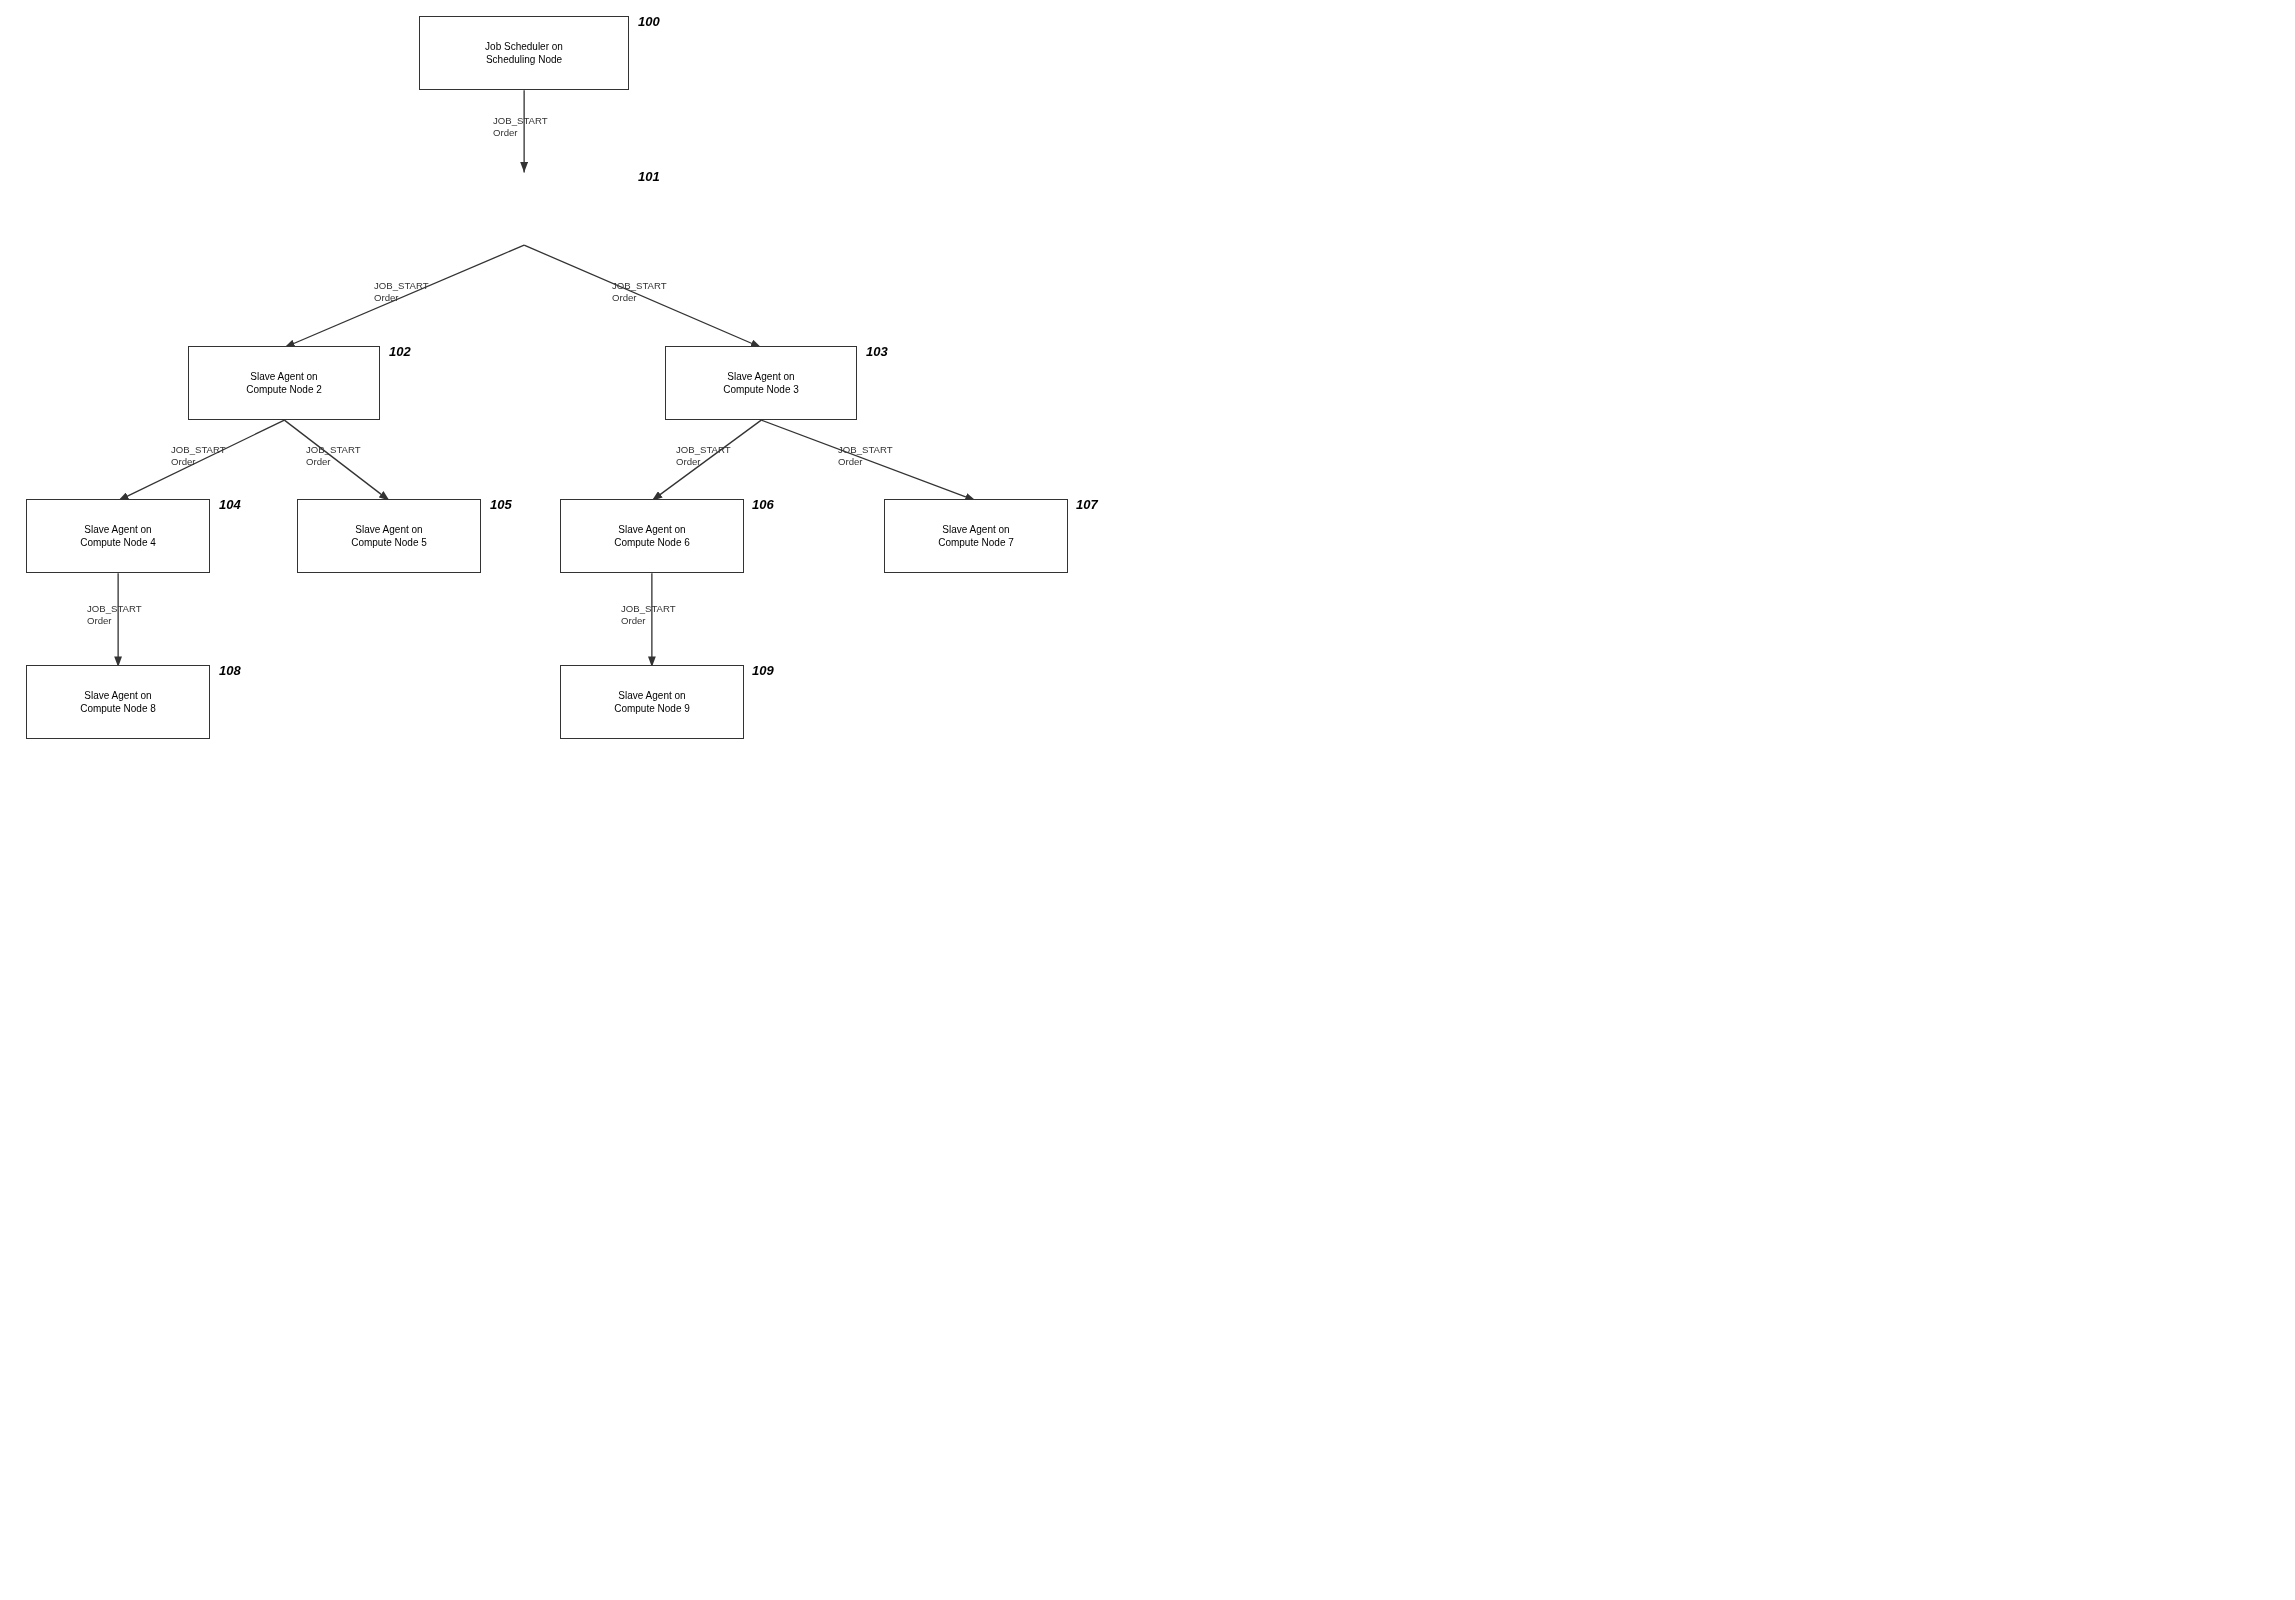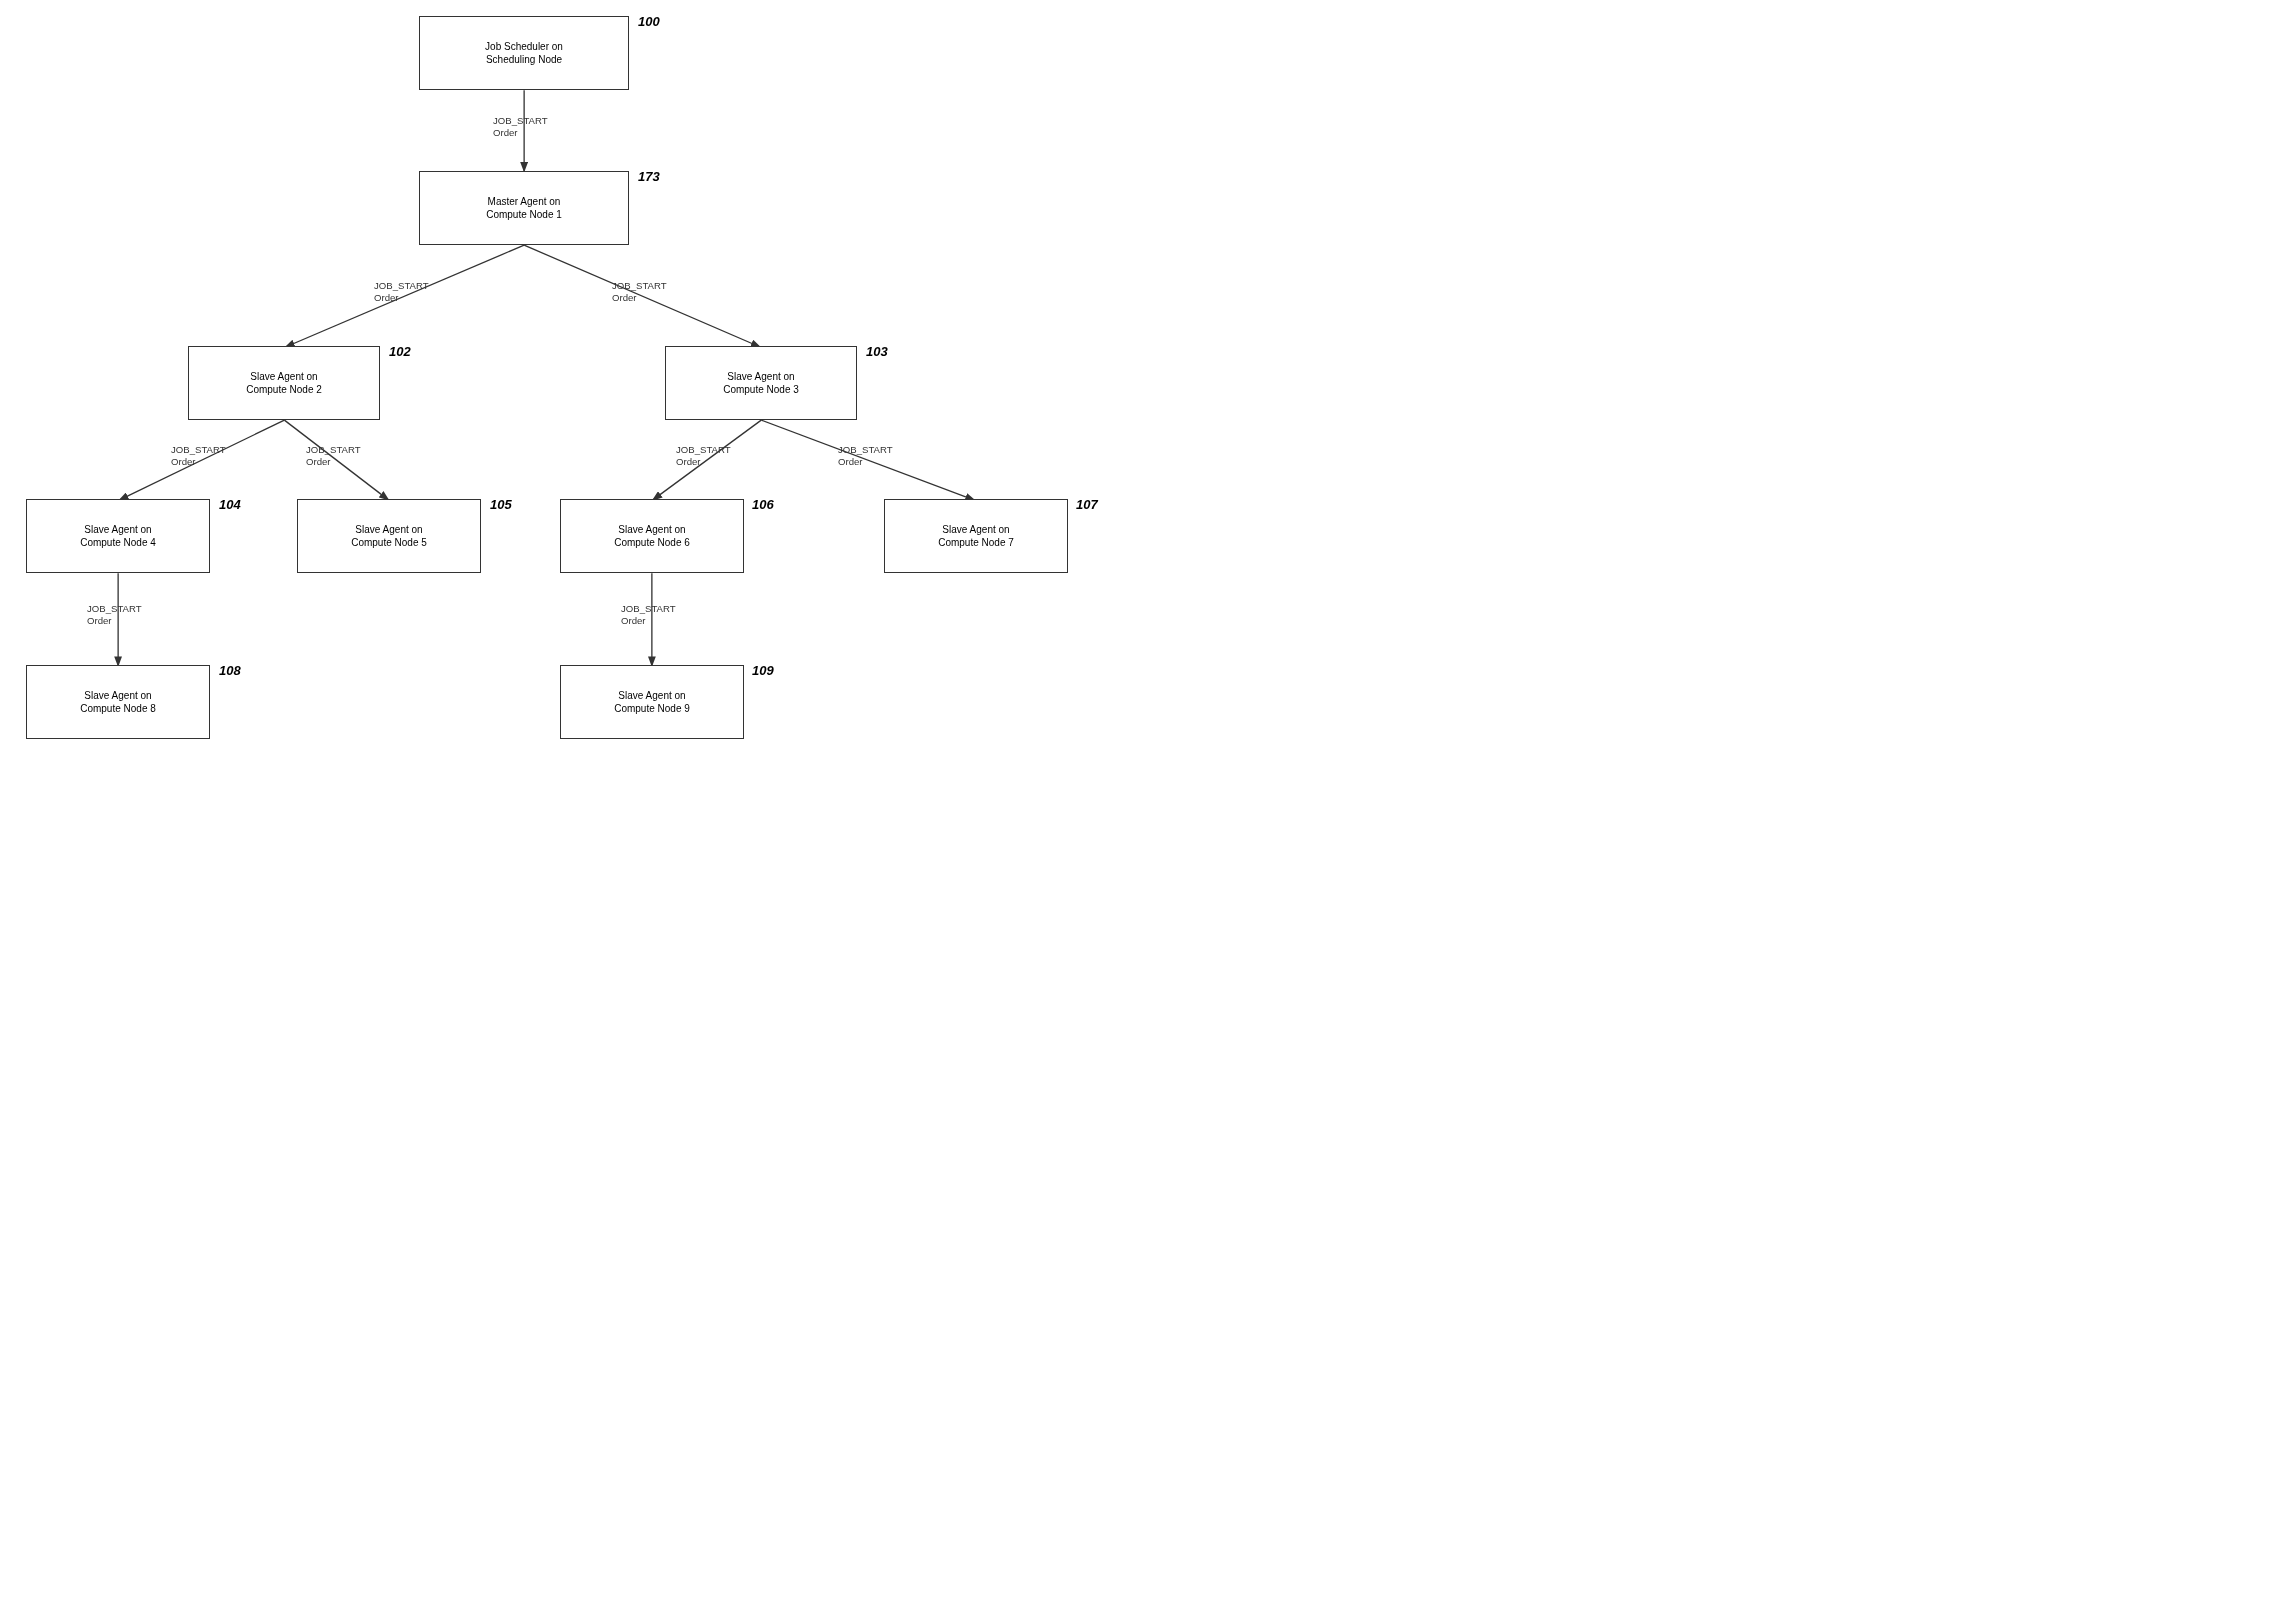--- a/index.html
+++ b/index.html
@@ -66,22 +66,21 @@
       <line x1="599" y1="280" x2="870" y2="397" stroke="#333" stroke-width="1.5" marker-end="url(#arrowhead)"></line>
       <line x1="325" y1="480" x2="135" y2="572" stroke="#333" stroke-width="1.5" marker-end="url(#arrowhead)"></line>
       <line x1="325" y1="480" x2="445" y2="572" stroke="#333" stroke-width="1.5" marker-end="url(#arrowhead)"></line>
       <line x1="870" y1="480" x2="745" y2="572" stroke="#333" stroke-width="1.5" marker-end="url(#arrowhead)"></line>
       <line x1="870" y1="480" x2="1115" y2="572" stroke="#333" stroke-width="1.5" marker-end="url(#arrowhead)"></line>
       <line x1="135" y1="655" x2="135" y2="762" stroke="#333" stroke-width="1.5" marker-end="url(#arrowhead)"></line>
       <line x1="745" y1="655" x2="745" y2="762" stroke="#333" stroke-width="1.5" marker-end="url(#arrowhead)"></line>
     </svg>
 <div class="node" style="left: 419px; top: 15.7px; width: 210px; height: 74px;">Job Scheduler on<br>Scheduling Node</div>
     <div class="node-label" style="left: 638px; top: 14px;">100</div>
-    <div class="node" style="left: 419px; top: 171px; width: 210px; height: 74px;">Master Agent on<br>Compute Node 1</div>
-    <div class="node-label" style="left: 638px; top: 169px;">173</div>
+    <div class="node-label" style="left: 638px; top: 169px;">101</div>
     <div class="node" style="left: 188px; top: 346px; width: 192px; height: 74px;">Slave Agent on<br>Compute Node 2</div>
     <div class="node-label" style="left: 389px; top: 344px;">102</div>
     <div class="node" style="left: 665px; top: 346px; width: 192px; height: 74px;">Slave Agent on<br>Compute Node 3</div>
     <div class="node-label" style="left: 866px; top: 344px;">103</div>
     <div class="node" style="left: 26px; top: 499px; width: 184px; height: 74px;">Slave Agent on<br>Compute Node 4</div>
     <div class="node-label" style="left: 219px; top: 497px;">104</div>
     <div class="node" style="left: 297px; top: 499px; width: 184px; height: 74px;">Slave Agent on<br>Compute Node 5</div>
     <div class="node-label" style="left: 490px; top: 497px;">105</div>
     <div class="node" style="left: 560px; top: 499px; width: 184px; height: 74px;">Slave Agent on<br>Compute Node 6</div>
     <div class="node-label" style="left: 752px; top: 497px;">106</div>

